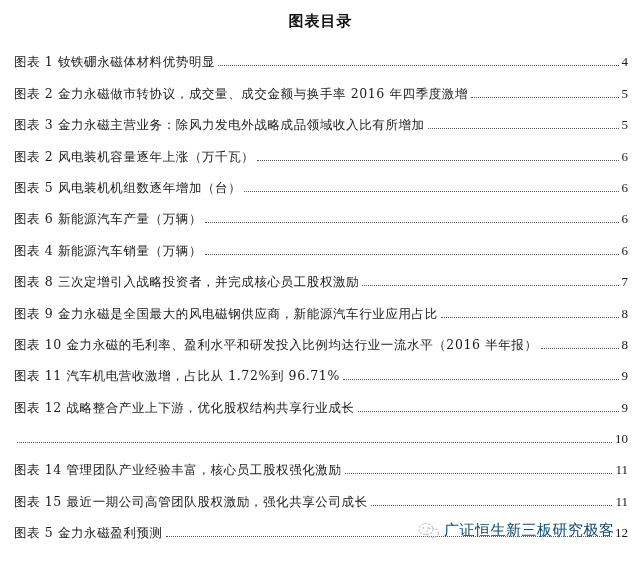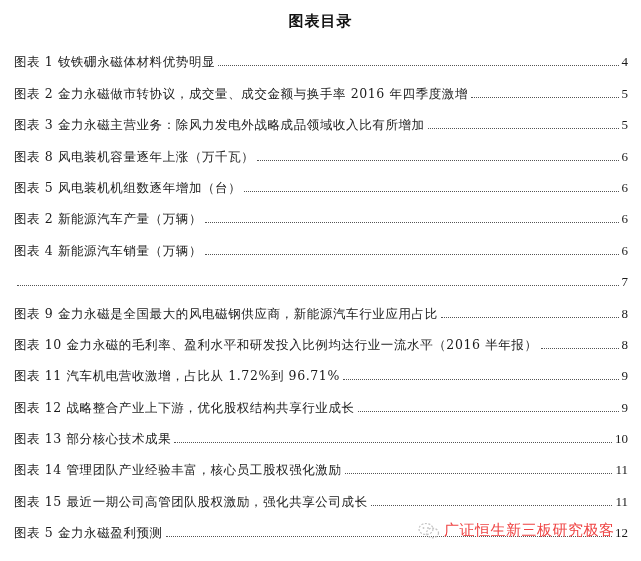--- a/index.html
+++ b/index.html
@@ -20,21 +20,21 @@
     cursor: pointer;
   }
   .toc-label { flex: 0 0 auto; letter-spacing: 0.6px; }
   .toc-leader {
     flex: 1 1 auto; border-bottom: 1px dotted #555; margin: 0 3px 5px 3px; height: 0;
   }
   .toc-page { flex: 0 0 auto; font-family: "Liberation Serif", serif; font-size: 13px; }
   .watermark {
     position: absolute; left: 418px; top: 521px;
     display: flex; align-items: center; gap: 4px;
-    color: #ef4444; font-family: "DejaVu Sans", sans-serif; font-size: 15px;
+    color: #0c4a6e; font-family: "DejaVu Sans", sans-serif; font-size: 15px;
     letter-spacing: 0.5px; pointer-events: none;
   }
   .wm-icon { width: 22px; height: 18px; }
 </style>
 </head>
 <body>
 
 <div class="toc-title">图表目录</div>
 
 <div class="toc-list">
@@ -47,40 +47,41 @@
     <span class="toc-label">图表 2 金力永磁做市转协议，成交量、成交金额与换手率 2016 年四季度激增</span>
     <span class="toc-leader"></span>
     <span class="toc-page">5</span>
   </div>
   <div class="toc-row">
     <span class="toc-label">图表 3 金力永磁主营业务：除风力发电外战略成品领域收入比有所增加</span>
     <span class="toc-leader"></span>
     <span class="toc-page">5</span>
   </div>
   <div class="toc-row">
-    <span class="toc-label">图表 8 风电装机容量逐年上涨（万千瓦）</span>
+    <span class="toc-label">图表 2 风电装机容量逐年上涨（万千瓦）</span>
     <span class="toc-leader"></span>
     <span class="toc-page">6</span>
   </div>
   <div class="toc-row">
     <span class="toc-label">图表 5 风电装机机组数逐年增加（台）</span>
     <span class="toc-leader"></span>
     <span class="toc-page">6</span>
   </div>
   <div class="toc-row">
-    <span class="toc-label">图表 2 新能源汽车产量（万辆）</span>
+    <span class="toc-label">图表 6 新能源汽车产量（万辆）</span>
     <span class="toc-leader"></span>
     <span class="toc-page">6</span>
   </div>
   <div class="toc-row">
     <span class="toc-label">图表 4 新能源汽车销量（万辆）</span>
     <span class="toc-leader"></span>
     <span class="toc-page">6</span>
   </div>
   <div class="toc-row">
+    <span class="toc-label">图表 8 三次定增引入战略投资者，并完成核心员工股权激励</span>
     <span class="toc-leader"></span>
     <span class="toc-page">7</span>
   </div>
   <div class="toc-row">
     <span class="toc-label">图表 9 金力永磁是全国最大的风电磁钢供应商，新能源汽车行业应用占比</span>
     <span class="toc-leader"></span>
     <span class="toc-page">8</span>
   </div>
   <div class="toc-row">
     <span class="toc-label">图表 10 金力永磁的毛利率、盈利水平和研发投入比例均达行业一流水平（2016 半年报）</span>
@@ -91,21 +92,20 @@
     <span class="toc-label">图表 11 汽车机电营收激增，占比从 1.72%到 96.71%</span>
     <span class="toc-leader"></span>
     <span class="toc-page">9</span>
   </div>
   <div class="toc-row">
     <span class="toc-label">图表 12 战略整合产业上下游，优化股权结构共享行业成长</span>
     <span class="toc-leader"></span>
     <span class="toc-page">9</span>
   </div>
   <div class="toc-row">
-    <span class="toc-label">图表 13 部分核心技术成果</span>
     <span class="toc-leader"></span>
     <span class="toc-page">10</span>
   </div>
   <div class="toc-row">
     <span class="toc-label">图表 14 管理团队产业经验丰富，核心员工股权强化激励</span>
     <span class="toc-leader"></span>
     <span class="toc-page">11</span>
   </div>
   <div class="toc-row">
     <span class="toc-label">图表 15 最近一期公司高管团队股权激励，强化共享公司成长</span>

